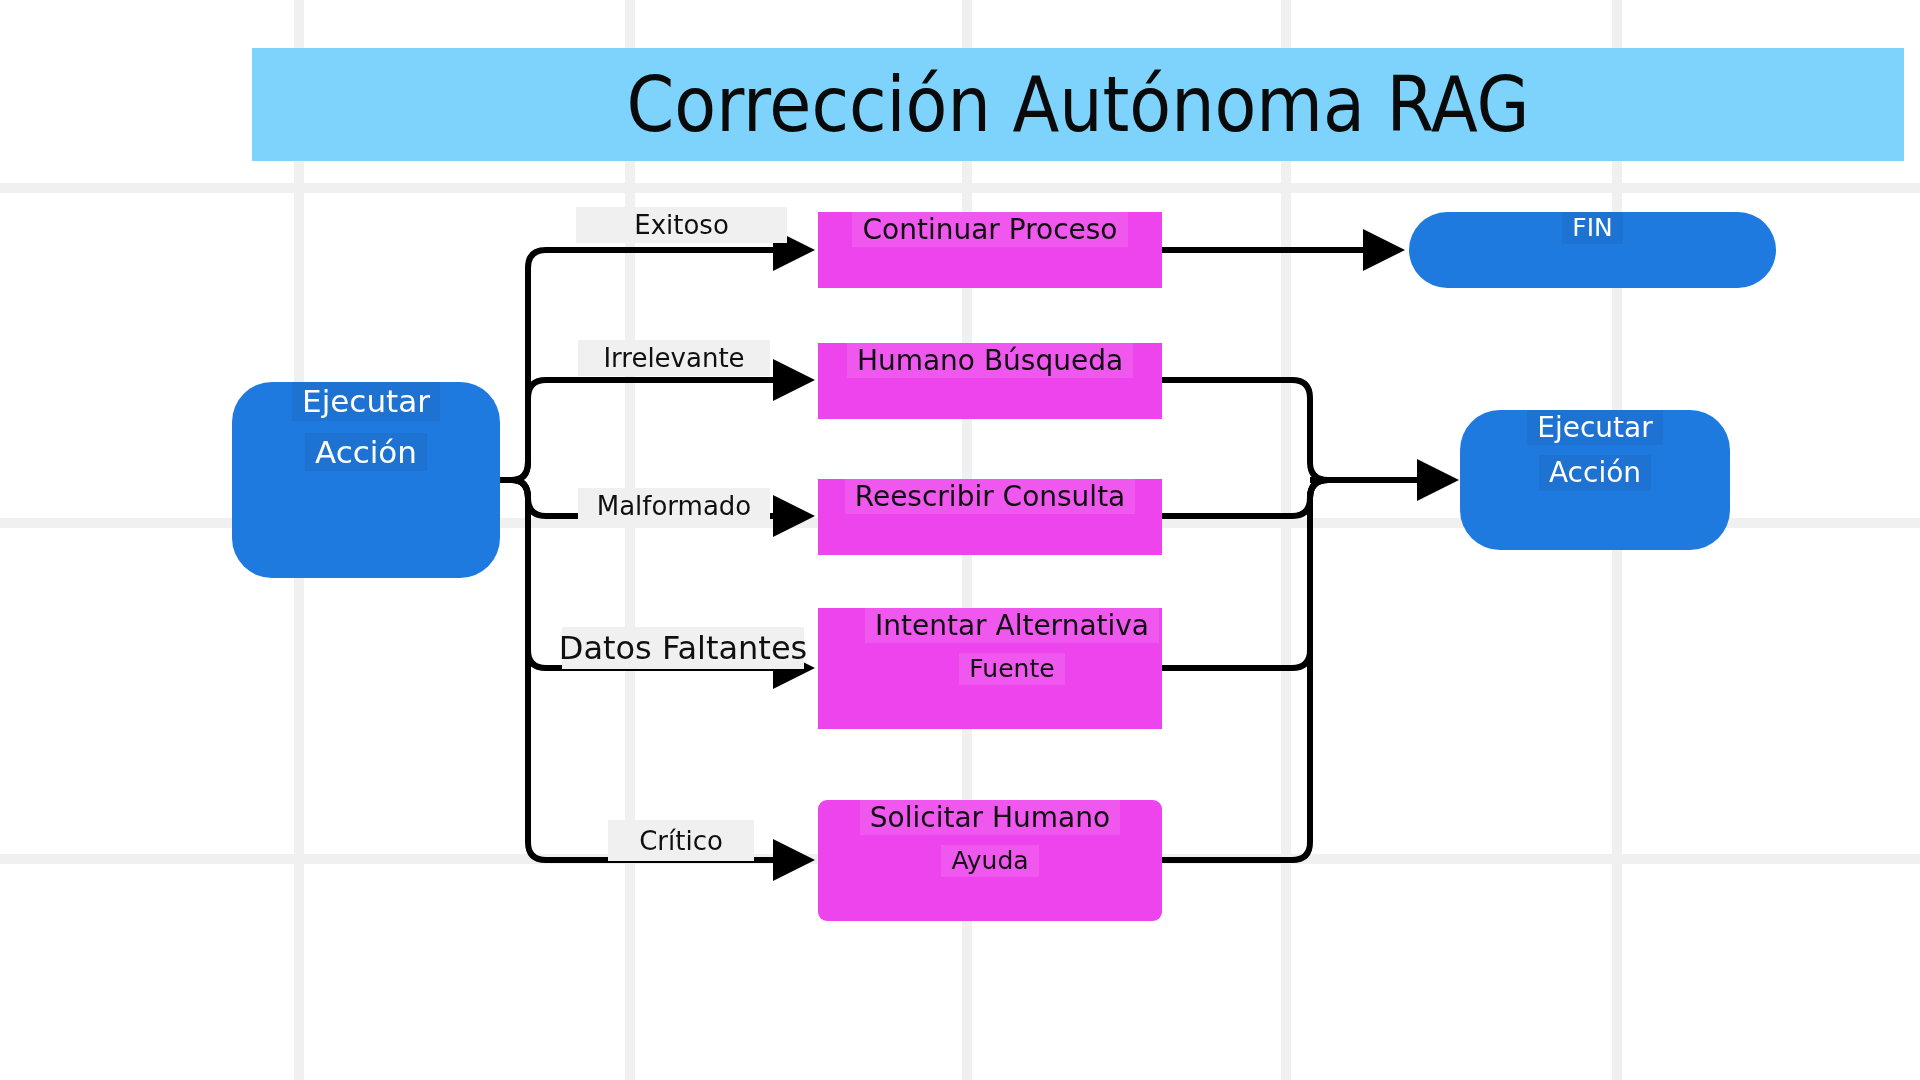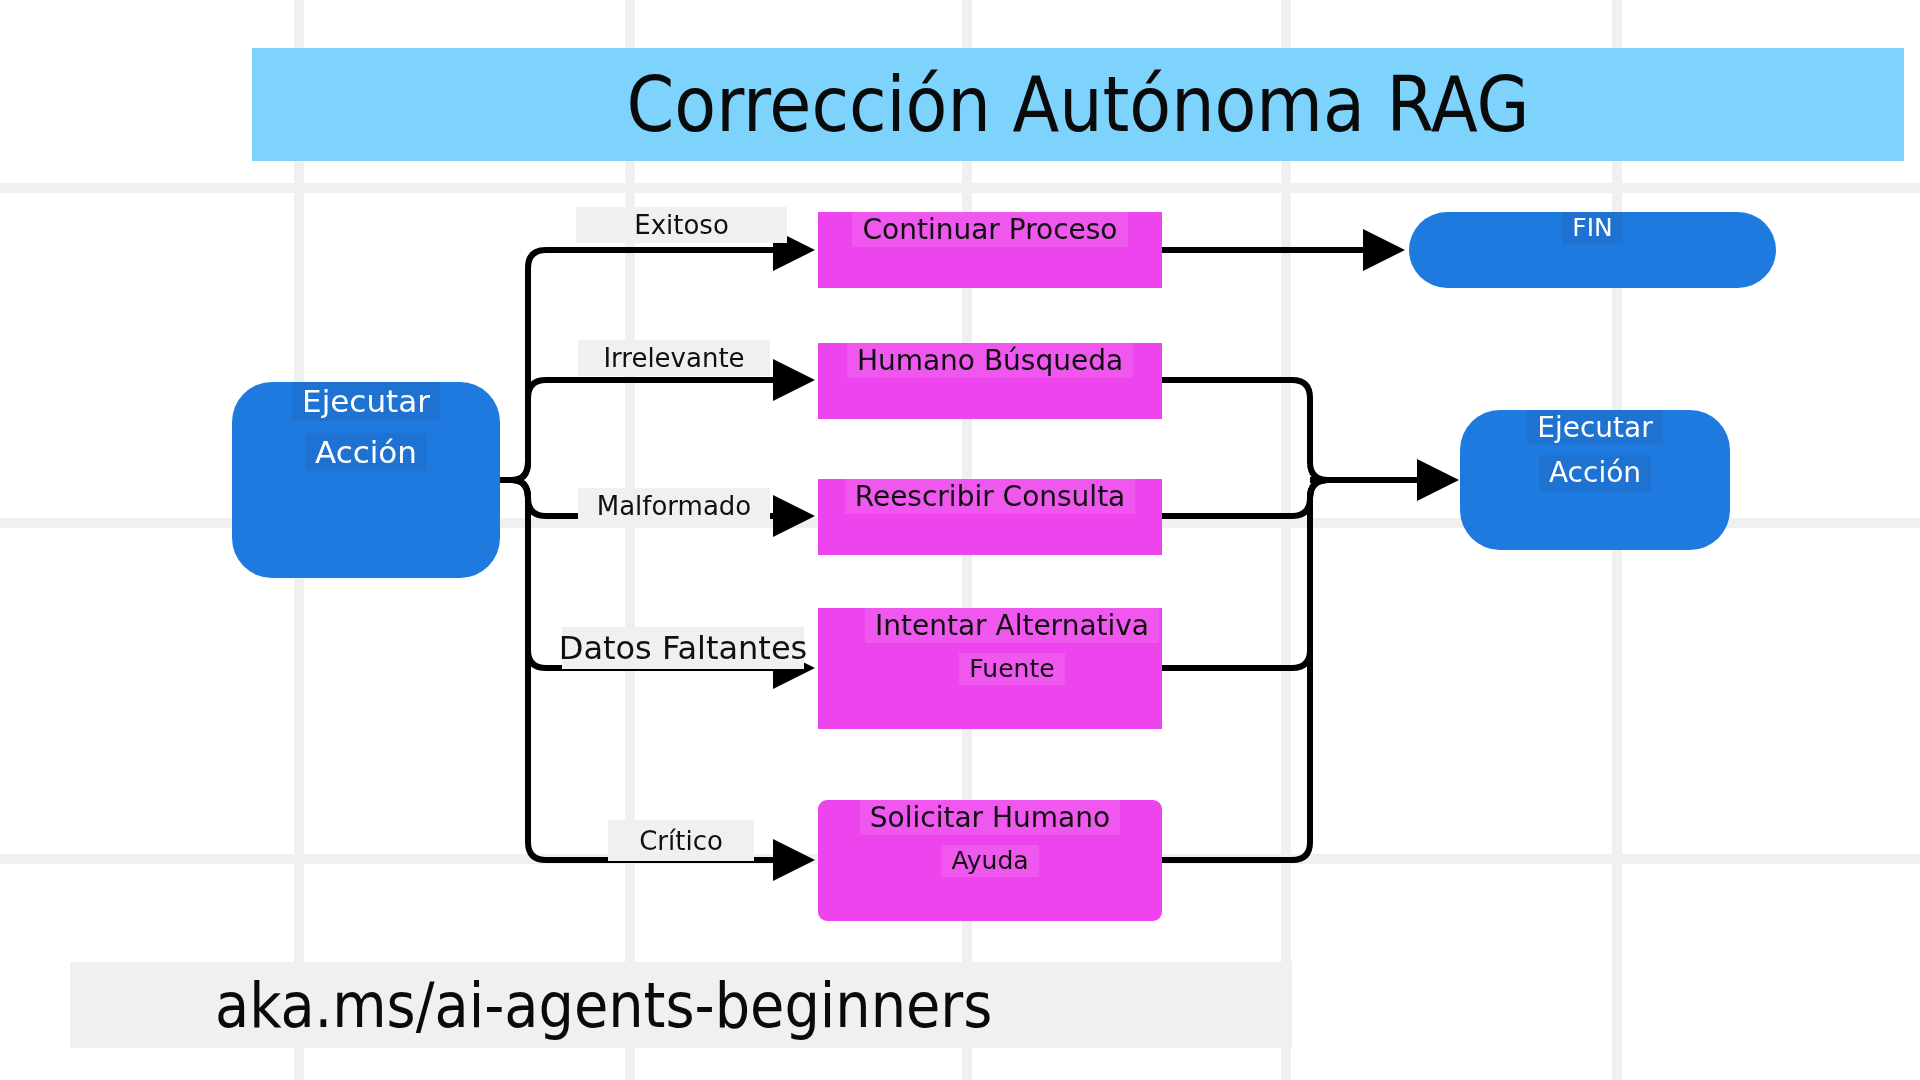--- a/index.html
+++ b/index.html
@@ -228,17 +228,14 @@
   <div class="edge-label" style="left:576px; top:207px; width:211px; height:36px; font-size:26px;">Exitoso</div>
 
   <div class="edge-label" style="left:578px; top:340px; width:192px; height:36px; font-size:26px;">Irrelevante</div>
 
   <div class="edge-label" style="left:578px; top:464px; width:192px; height:36px; font-size:26px;margin-top:24px;">Malformado</div>
 
   <div class="edge-label" style="left:562px; top:627px; width:242px; height:42px; font-size:32px;">Datos Faltantes</div>
 
   <div class="edge-label" style="left:608px; top:820px; width:146px; height:41px; font-size:26px;">Crítico</div>
 
-  <div class="footer-band">
-    <span class="footer-text">aka.ms/ai-agents-beginners</span>
-  </div>
 
 </div>
 
 </body></html>

